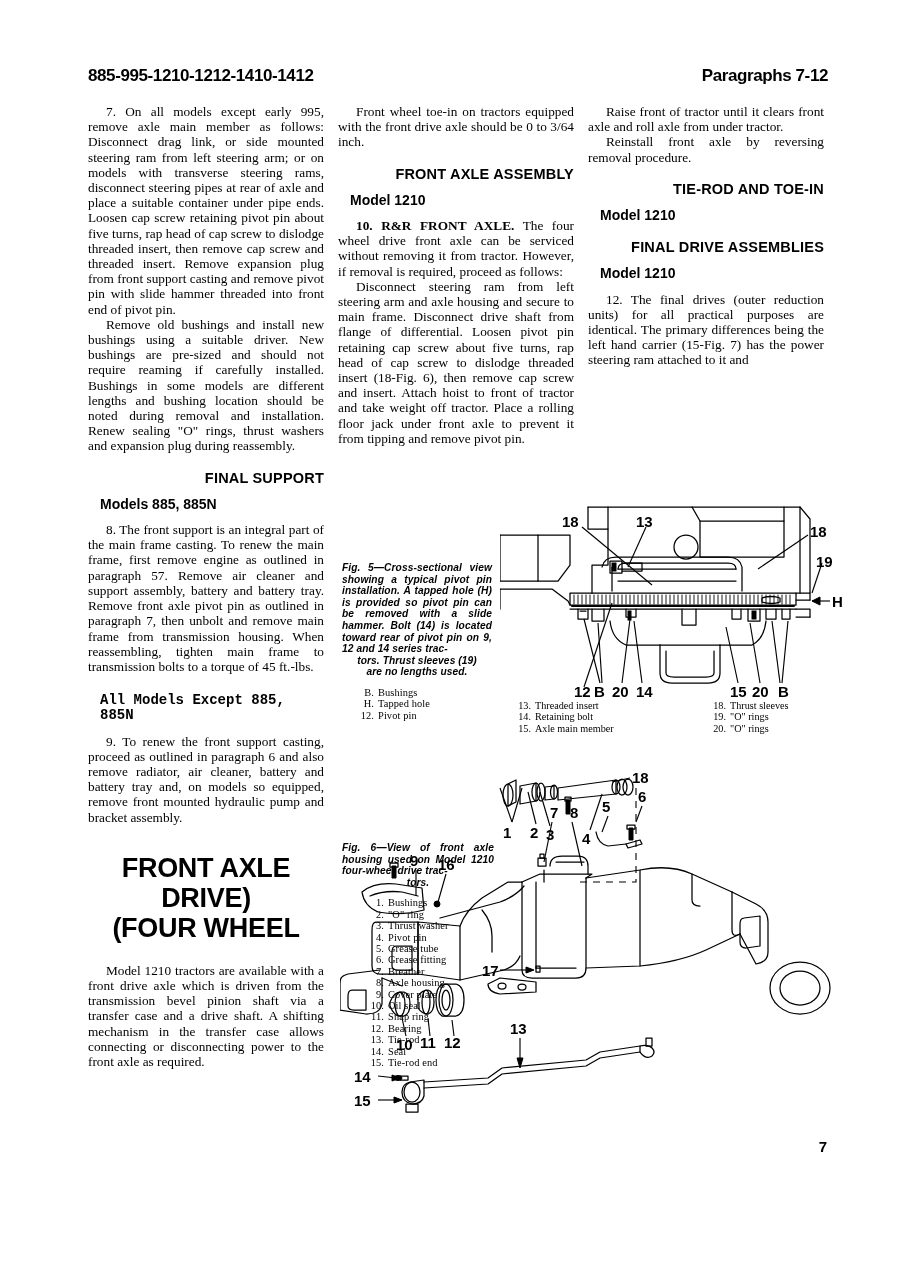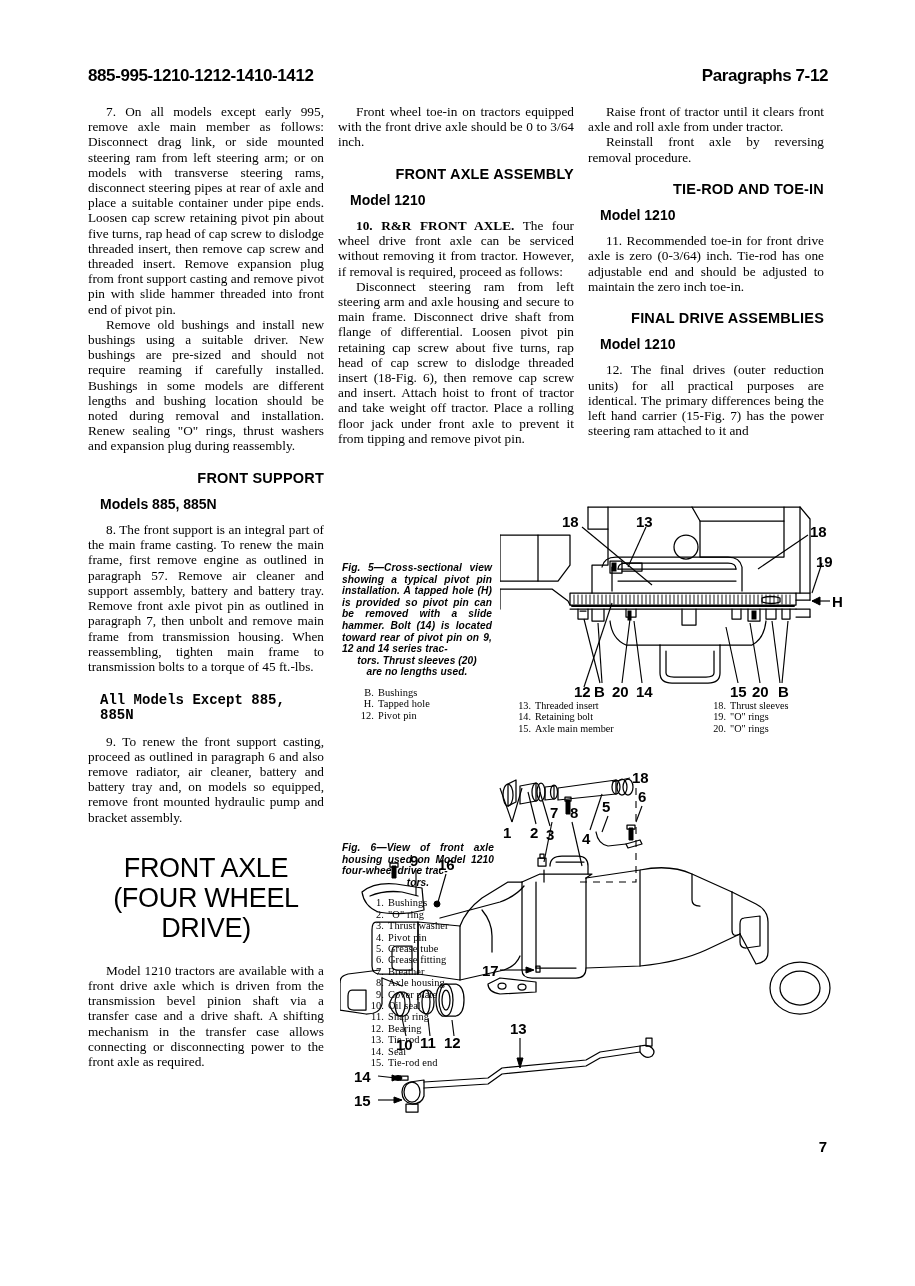--- a/index.html
+++ b/index.html
@@ -75,21 +75,21 @@
   }
   h3.modelgap {
     margin-top: 15px;
     font-family: Liberation Mono, monospace;
   }
   .runin { font-weight: bold; }
 
   
   .bigtitle {
     font-family: "Liberation Sans", sans-serif;
-    font-weight: normal;
+    font-weight: bold;
     font-size: 27px;
     line-height: 30px;
     text-align: center;
     margin: 28px 0 20px 0;
     letter-spacing: -0.3px;
   }
 
   
   .figcaption {
     position: absolute;
@@ -165,55 +165,54 @@
 <div class="page">
 
   <div class="runhead">
     <span class="left">885-995-1210-1212-1410-1412</span>
     <span class="right">Paragraphs 7-12</span>
   </div>
 
   <div class="col" id="col1">
     <p>7. On all models except early 995, remove axle main member as follows: Disconnect drag link, or side mounted steering ram from left steering arm; or on models with transverse steering rams, disconnect steering pipes at rear of axle and place a suitable container under pipe ends. Loosen cap screw retaining pivot pin about five turns, rap head of cap screw to dislodge threaded insert, then remove cap screw and threaded insert. Remove expansion plug from front support casting and remove pivot pin with slide hammer threaded into front end of pivot pin.</p>
     <p>Remove old bushings and install new bushings using a suitable driver. New bushings are pre-sized and should not require reaming if carefully installed. Bushings in some models are different lengths and bushing location should be noted during removal and installation. Renew sealing "O" rings, thrust washers and expansion plug during reassembly.</p>
-    <h2 class="major">FRONT SUPPORT</h2>
+    <h2 class="major">FINAL SUPPORT</h2>
     <h3 class="model">Models 885, 885N</h3>
     <p>8. The front support is an integral part of the main frame casting. To renew the main frame, first remove engine as outlined in paragraph 57. Remove air cleaner and support assembly, battery and battery tray. Remove front axle pivot pin as outlined in paragraph 7, then unbolt and remove main frame from transmission housing. When reassembling, tighten main frame to transmission bolts to a torque of 45 ft.-lbs.</p>
     <h3 class="model modelgap" style="margin-top:19px">All Models Except 885, 885N</h3>
     <p>9. To renew the front support casting, proceed as outlined in paragraph 6 and also remove radiator, air cleaner, battery and battery tray and, on models so equipped, remove front mounted hydraulic pump and bracket assembly.</p>
     <div class="bigtitle">
       <div>FRONT AXLE</div>
+      <div>DRIVE)</div>
       <div>(FOUR WHEEL</div>
-      <div>DRIVE)</div>
     </div>
     <p>Model 1210 tractors are available with a front drive axle which is driven from the transmission bevel pinion shaft via a transfer case and a drive shaft. A shifting mechanism in the transfer case allows connecting or disconnecting power to the front axle as required.</p>
   </div>
 
   <div class="col" id="col2">
     <p>Front wheel toe-in on tractors equipped with the front drive axle should be 0 to 3/64 inch.</p>
     <h2 class="major">FRONT AXLE ASSEMBLY</h2>
     <h3 class="model">Model 1210</h3>
     <p><span class="runin">10. R&amp;R FRONT AXLE.</span><span> The four wheel drive front axle can be serviced without removing it from tractor. However, if removal is required, proceed as follows:</span></p>
     <p>Disconnect steering ram from left steering arm and axle housing and secure to main frame. Disconnect drive shaft from flange of differential. Loosen pivot pin retaining cap screw about five turns, rap head of cap screw to dislodge threaded insert (18-Fig. 6), then remove cap screw and insert. Attach hoist to front of tractor and take weight off tractor. Place a rolling floor jack under front axle to prevent it from tipping and remove pivot pin.</p>
   </div>
 
   <div class="col" id="col3">
     <p>Raise front of tractor until it clears front axle and roll axle from under tractor.</p>
     <p>Reinstall front axle by reversing removal procedure.</p>
     <h2 class="major">TIE-ROD AND TOE-IN</h2>
     <h3 class="model">Model 1210</h3>
-    <p>11. Recommended toe-in for front drive axle is zero (0-3/64) inch. Tie-rod has one adjustable end and should be adjusted to maintain the zero inch toe-in.</p>
     <h2 class="major">FINAL DRIVE ASSEMBLIES</h2>
     <h3 class="model">Model 1210</h3>
     <p>12. The final drives (outer reduction units) for all practical purposes are identical. The primary differences being the left hand carrier (15-Fig. 7) has the power steering ram attached to it and</p>
   </div>
 
   <div class="figcaption" style="left:342px; top:562px; width:150px;">
     <span>Fig. 5—Cross-sectional view showing a typical pivot pin installation. A tapped hole (H) is provided so pivot pin can be removed with a slide hammer. Bolt (14) is located toward rear of pivot pin on 9, 12 and 14 series trac-</span>
-    <span class="lastline">tors. Thrust sleeves (20)</span>
+    <span class="lastline">tors. Thrust sleeves (19)</span>
     <span class="lastline">are no lengths used.</span>
     <div class="figlegend" style="margin-top:9px; padding-left:12px;">
       <div class="li">
           <span class="num">B.</span>
           <span>Bushings</span>
         </div>
       <div class="li">
           <span class="num">H.</span>
           <span>Tapped hole</span>
         </div>

